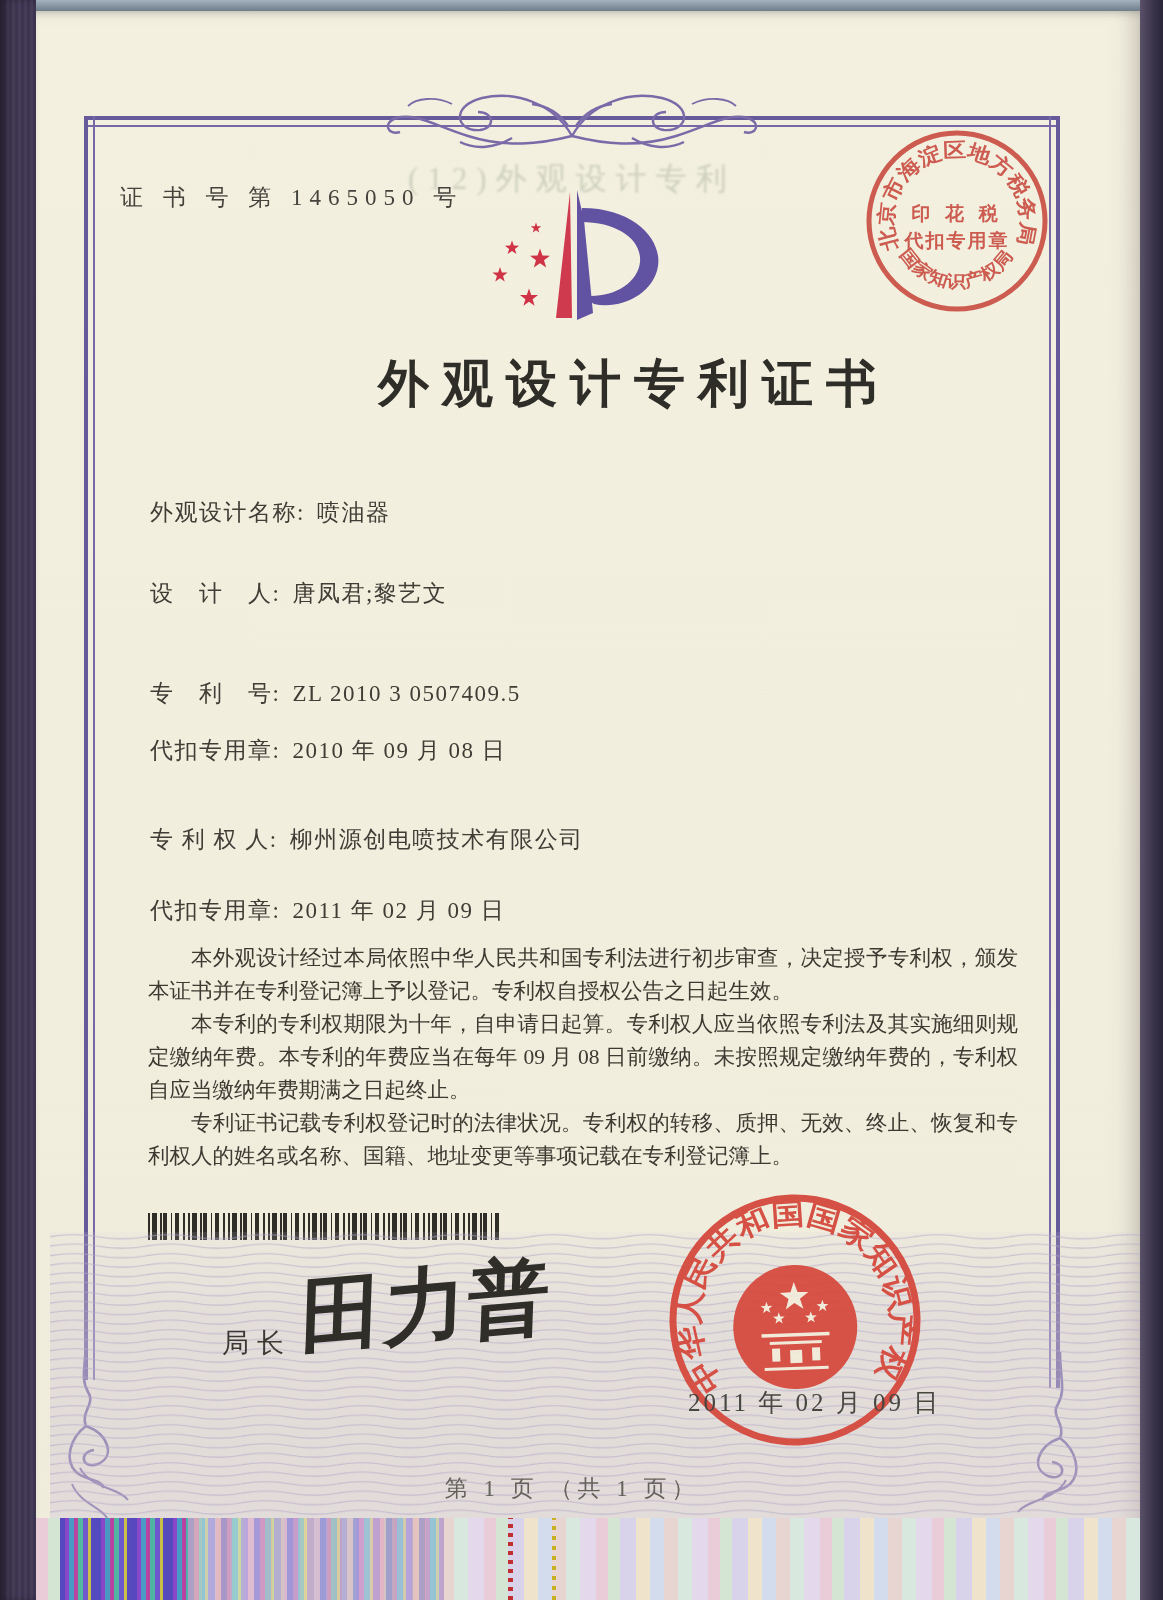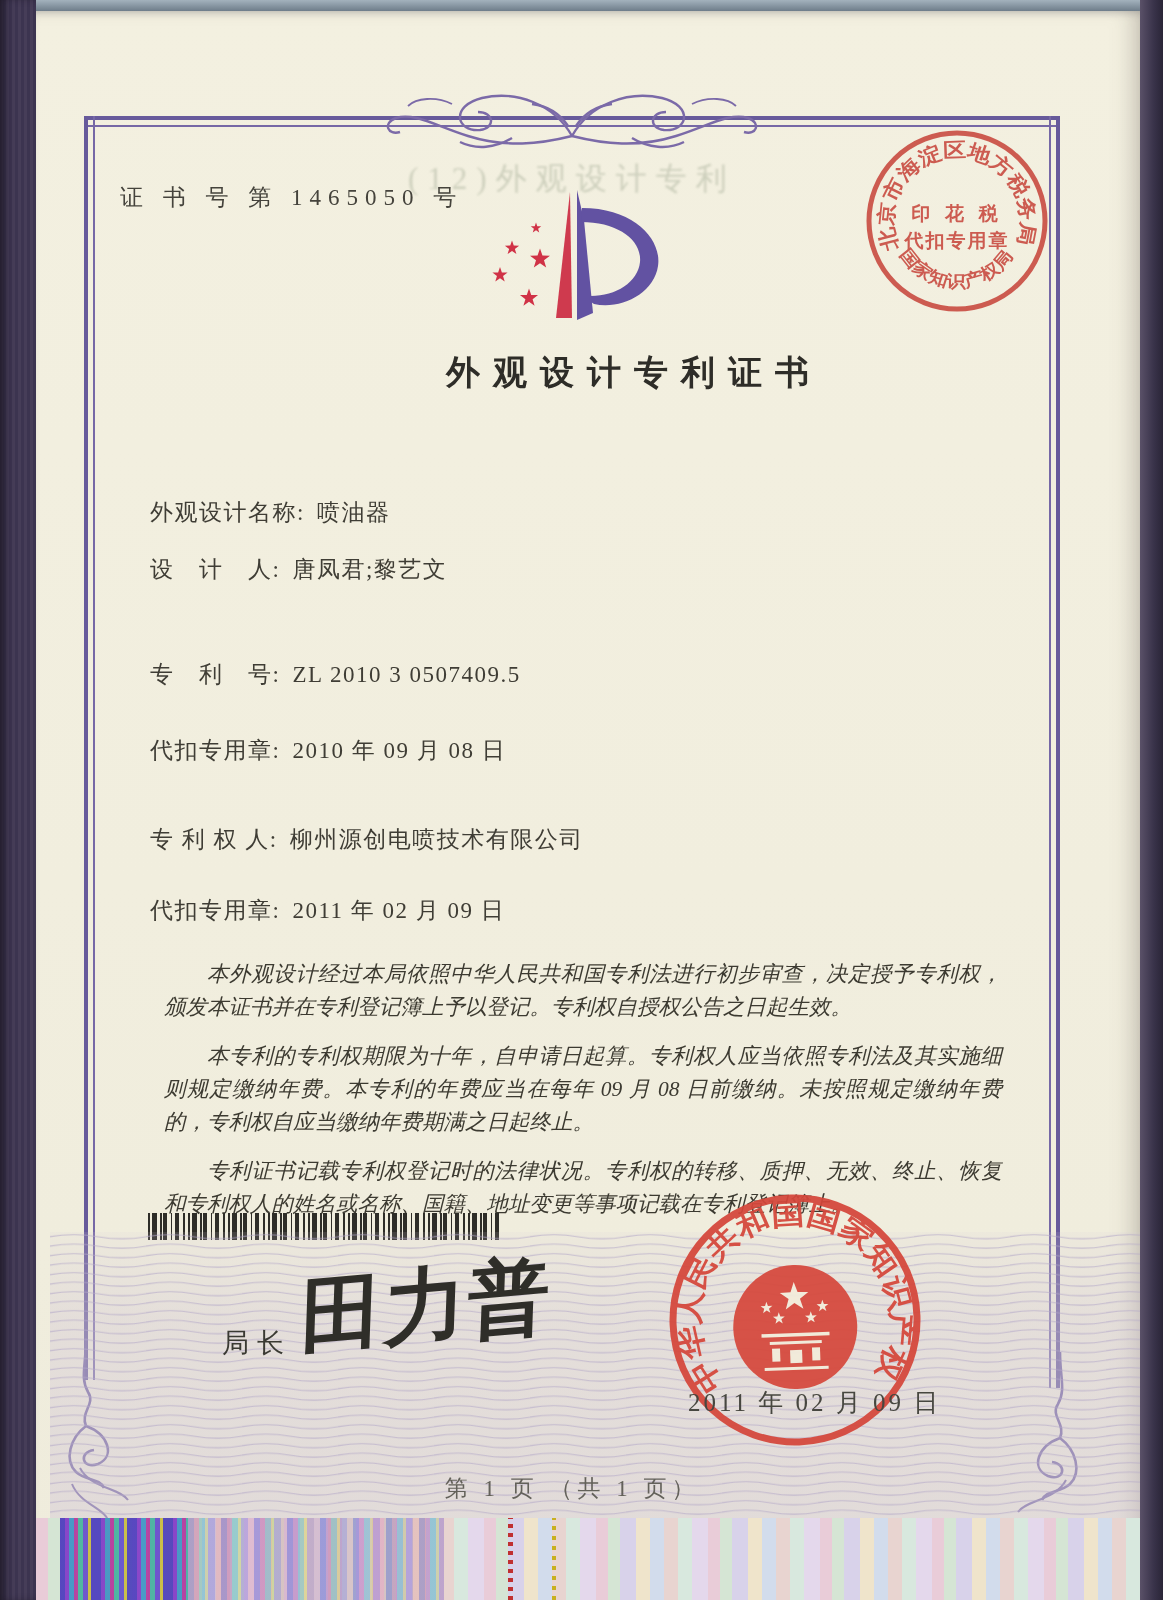--- a/index.html
+++ b/index.html
@@ -26,26 +26,26 @@
     border-left:4px solid #675a9b;border-right:2px solid #7668a6;}
   .frame-right{position:absolute;left:1049px;top:116px;width:5px;height:1272px;
     border-right:4px solid #675a9b;border-left:2px solid #7668a6;}
   .ornament{position:absolute;left:332px;top:74px;}
   .corner-fl{position:absolute;}
   
   .cert-no{position:absolute;left:120px;top:182px;font-size:23px;color:#45433c;letter-spacing:7px;white-space:nowrap;}
   .ghost{position:absolute;left:408px;top:158px;font-size:31px;letter-spacing:9px;color:rgba(148,158,135,.38);
     filter:blur(1px);white-space:nowrap;}
   .title{position:absolute;left:84px;top:350px;width:1076px;text-align:center;
-    font-size:34px;font-weight:700;letter-spacing:13px;padding-left:24px;box-sizing:border-box;color:#2e2d28;}
+    font-size:51px;font-weight:700;letter-spacing:13px;padding-left:24px;box-sizing:border-box;color:#2e2d28;}
   .field-row{position:absolute;left:150px;font-size:23px;color:#3f3d35;letter-spacing:1.5px;white-space:nowrap;}
   .field-row .val{margin-left:12px;}
   .paras{position:absolute;left:148px;top:942px;width:870px;font-size:21.5px;line-height:33px;
     color:#3c3a31;text-align:justify;}
-  .paras p{margin:16px;text-indent:2em;font-style:italic;}
+  .paras p{margin:0;text-indent:2em;}
   .barcode{position:absolute;left:148px;top:1213px;width:352px;height:27px;
     background:repeating-linear-gradient(90deg,#2e2d28 0 2px,rgba(0,0,0,0) 2px 4px,#2e2d28 4px 9px,rgba(0,0,0,0) 9px 12px,#2e2d28 12px 14px,rgba(0,0,0,0) 14px 15px,#2e2d28 15px 19px,rgba(0,0,0,0) 19px 23px,#2e2d28 23px 24px,rgba(0,0,0,0) 24px 27px,#2e2d28 27px 31px,rgba(0,0,0,0) 31px 35px,#2e2d28 35px 37px,rgba(0,0,0,0) 37px 40px);}
   .wave-zone{position:absolute;left:50px;top:1232px;width:1090px;height:286px;
     background:linear-gradient(180deg,rgba(214,204,216,.12),rgba(212,202,214,.42) 30%,rgba(212,202,214,.5));}
   .sig-title{position:absolute;left:222px;top:1325px;font-size:27px;letter-spacing:8px;color:#3a3a33;}
   .sig-name{position:absolute;left:300px;top:1252px;font-size:82px;font-weight:600;color:#2f2e29;
     font-family:"DejaVu Sans","Liberation Sans",sans-serif;
     transform:rotate(-5deg) skewX(-7deg);letter-spacing:2px;white-space:nowrap;}
   .seal-wrap{position:absolute;left:660px;top:1185px;}
   .seal-date{position:absolute;left:688px;top:1386px;font-size:25px;letter-spacing:3px;color:#474740;white-space:nowrap;z-index:6;}
@@ -143,24 +143,24 @@
       <text x="95" y="94" text-anchor="middle" font-size="19" font-weight="700" fill="#d4544e" letter-spacing="5">印 花 税</text>
       <text x="95" y="121" text-anchor="middle" font-size="19" font-weight="700" fill="#d4544e" letter-spacing="2">代扣专用章</text>
     </g>
   </svg>
 
   <div class="title">外观设计专利证书</div>
 
   <div class="field-row" style="top:497px">
     <span>外观设计名称:</span><span class="val">喷油器</span>
   </div>
-  <div class="field-row" style="top:554px">
+  <div class="field-row" style="top:578px">
     <span>设　计　人:</span><span class="val">唐凤君;黎艺文</span>
   </div>
-  <div class="field-row" style="top:659px">
+  <div class="field-row" style="top:678px">
     <span>专　利　号:</span><span class="val">ZL 2010 3 0507409.5</span>
   </div>
   <div class="field-row" style="top:735px">
     <span>代扣专用章:</span><span class="val">2010 年 09 月 08 日</span>
   </div>
   <div class="field-row" style="top:824px">
     <span>专 利 权 人:</span><span class="val">柳州源创电喷技术有限公司</span>
   </div>
   <div class="field-row" style="top:895px">
     <span>代扣专用章:</span><span class="val">2011 年 02 月 09 日</span>

